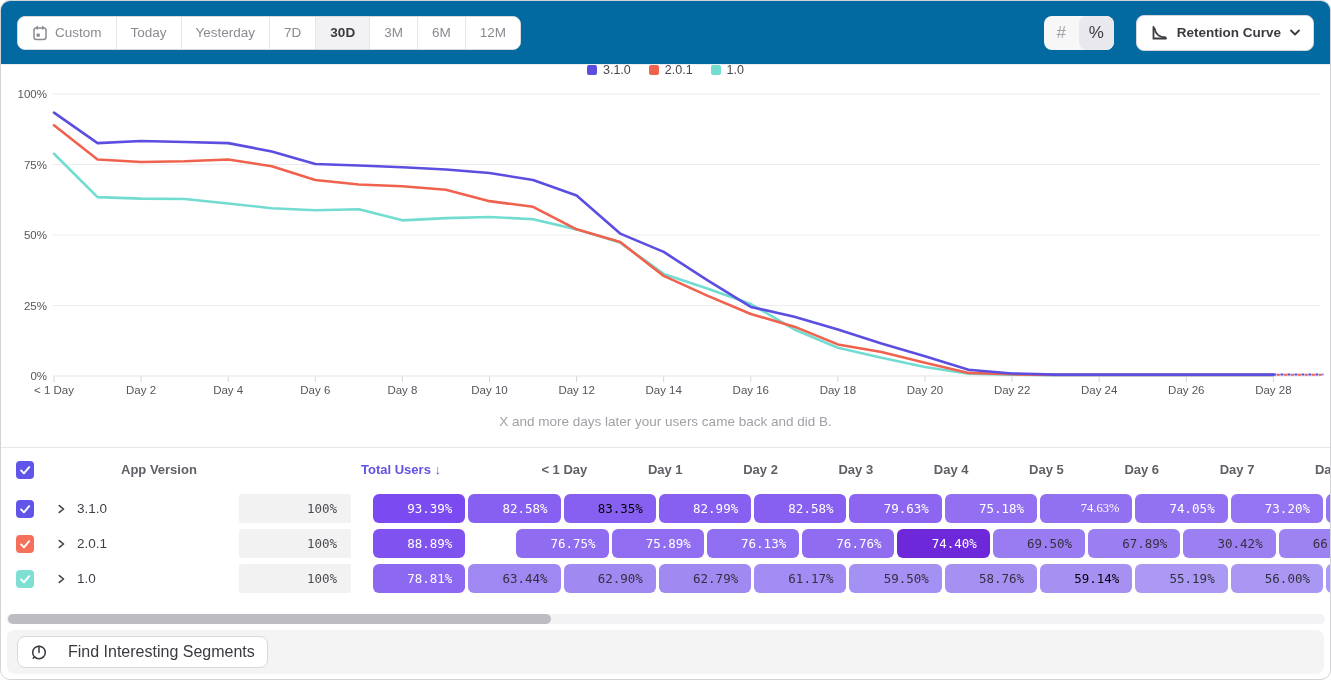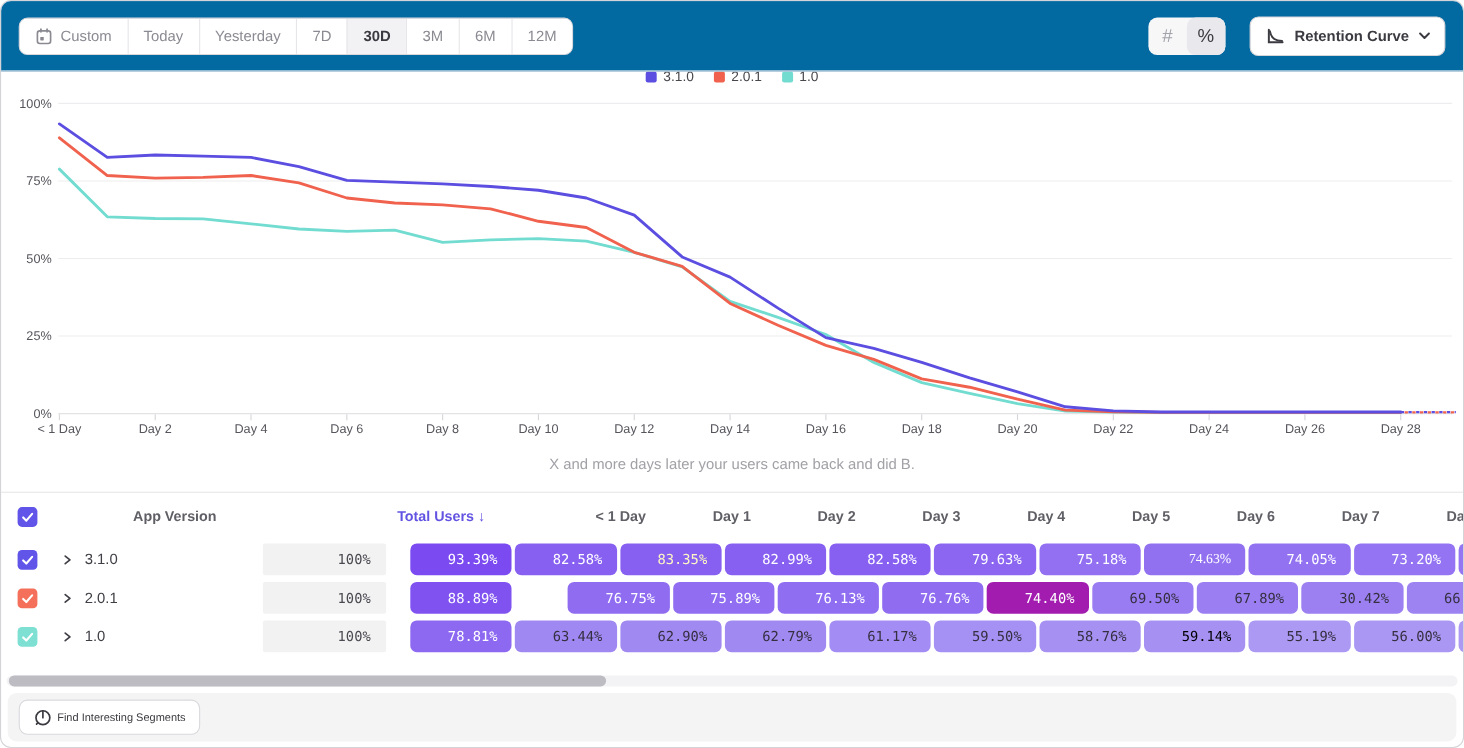--- a/index.html
+++ b/index.html
@@ -63,22 +63,22 @@
 
   
   .scrollbar { position:absolute; top:613px; left:5px; right:5px; height:10px;
                border-radius:5px; background:#f3f3f5; }
   .scroll-thumb { position:absolute; top:0; left:2px; width:543px; height:10px;
                   border-radius:5px; background:#bcbcc2; cursor:pointer; }
   .footer { position:absolute; left:6px; right:6px; top:629px; height:44px;
             background:#f4f4f5; border-radius:8px; display:flex; align-items:center;
             padding:0 10px; gap:15px; }
   .seg-btn { height:32px; background:#fff; border:1px solid #d9d9dd; border-radius:8px;
-             display:flex; align-items:center; gap:4px; padding:0 12px; cursor:pointer;
-             font-family:inherit; font-size:10px; color:#3a3a40; }
+             display:flex; align-items:center; gap:20px; padding:0 12px; cursor:pointer;
+             font-family:inherit; font-size:16px; color:#3a3a40; }
   .footer-msg { font-size:13.5px; font-weight:700; color:#35353b; }
 </style>
 </head>
 <body>
 
 <div class="app">
 
   <div class="toolbar">
     <div class="date-ranges" id="dateRanges">
         <button class="dr-btn">
@@ -236,21 +236,21 @@
               </svg>
             </span>
             <span class="row-name">3.1.0</span>
           </div>
           <div class="c-total">
             <div class="total-cell">100%</div>
           </div>
           <div class="cells">
             <div class="vcell" style="background: rgb(123, 74, 240); color: rgb(255, 255, 255);">93.39%</div>
             <div class="vcell" style="background: rgb(136, 96, 241); color: rgb(255, 255, 255);">82.58%</div>
-            <div class="vcell" style="background: rgb(135, 95, 241); color: #fef9c3;">83.35%</div>
+            <div class="vcell" style="background: rgb(135, 95, 241); color: #000000;">83.35%</div>
             <div class="vcell" style="background: rgb(136, 96, 241); color: rgb(255, 255, 255);">82.99%</div>
             <div class="vcell" style="background: rgb(136, 96, 241); color: rgb(255, 255, 255);">82.58%</div>
             <div class="vcell" style="background: rgb(140, 102, 241); color: rgb(255, 255, 255);">79.63%</div>
             <div class="vcell" style="background: rgb(146, 112, 241); color: rgb(255, 255, 255);">75.18%</div>
             <div class="vcell" style="background: rgb(146, 113, 241); color: rgb(255, 255, 255); font-family: Liberation Serif, serif;">74.63%</div>
             <div class="vcell" style="background: rgb(147, 114, 242); color: rgb(255, 255, 255);">74.05%</div>
             <div class="vcell" style="background: rgb(148, 116, 242); color: rgb(255, 255, 255);">73.20%</div>
             <div class="vcell sliver" style="background: rgb(149, 118, 242);"></div>
           </div>
         </div>
@@ -272,21 +272,21 @@
           </div>
           <div class="c-total">
             <div class="total-cell">100%</div>
           </div>
           <div class="cells">
             <div class="vcell" style="background: rgb(128, 83, 240); color: rgb(255, 255, 255);">88.89%</div>
             <div class="vcell" style="background: rgb(144, 108, 241); color: rgb(255, 255, 255); margin-left: 48px;">76.75%</div>
             <div class="vcell" style="background: rgb(145, 110, 241); color: rgb(255, 255, 255);">75.89%</div>
             <div class="vcell" style="background: rgb(144, 110, 241); color: rgb(255, 255, 255);">76.13%</div>
             <div class="vcell" style="background: rgb(144, 108, 241); color: rgb(255, 255, 255);">76.76%</div>
-            <div class="vcell" style="background: #a21caf; color: rgb(255, 255, 255);">74.40%</div>
+            <div class="vcell" style="background: #6d28d9; color: rgb(255, 255, 255);">74.40%</div>
             <div class="vcell" style="background: rgb(153, 123, 242); color: rgb(53, 48, 64);">69.50%</div>
             <div class="vcell" style="background: rgb(155, 127, 242); color: rgb(53, 48, 64);">67.89%</div>
             <div class="vcell" style="background: rgb(156, 128, 242); color: rgb(53, 48, 64);">30.42%</div>
             <div class="vcell" style="background: rgb(157, 130, 242); color: rgb(53, 48, 64);">66.02%</div>
             <div class="vcell sliver" style="background: rgb(158, 132, 242);"></div>
           </div>
         </div>
         <div class="trow">
           <div class="c-check">
             <span class="cb" style="background: rgb(125, 224, 211);">

